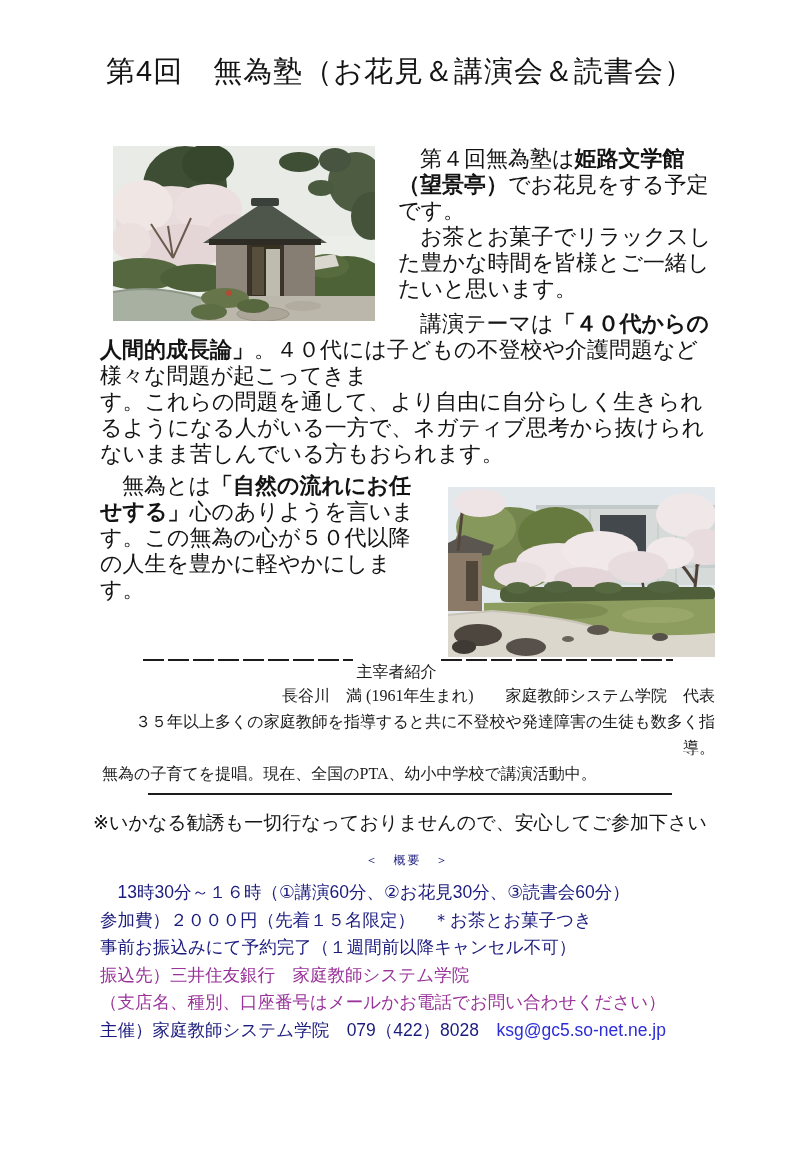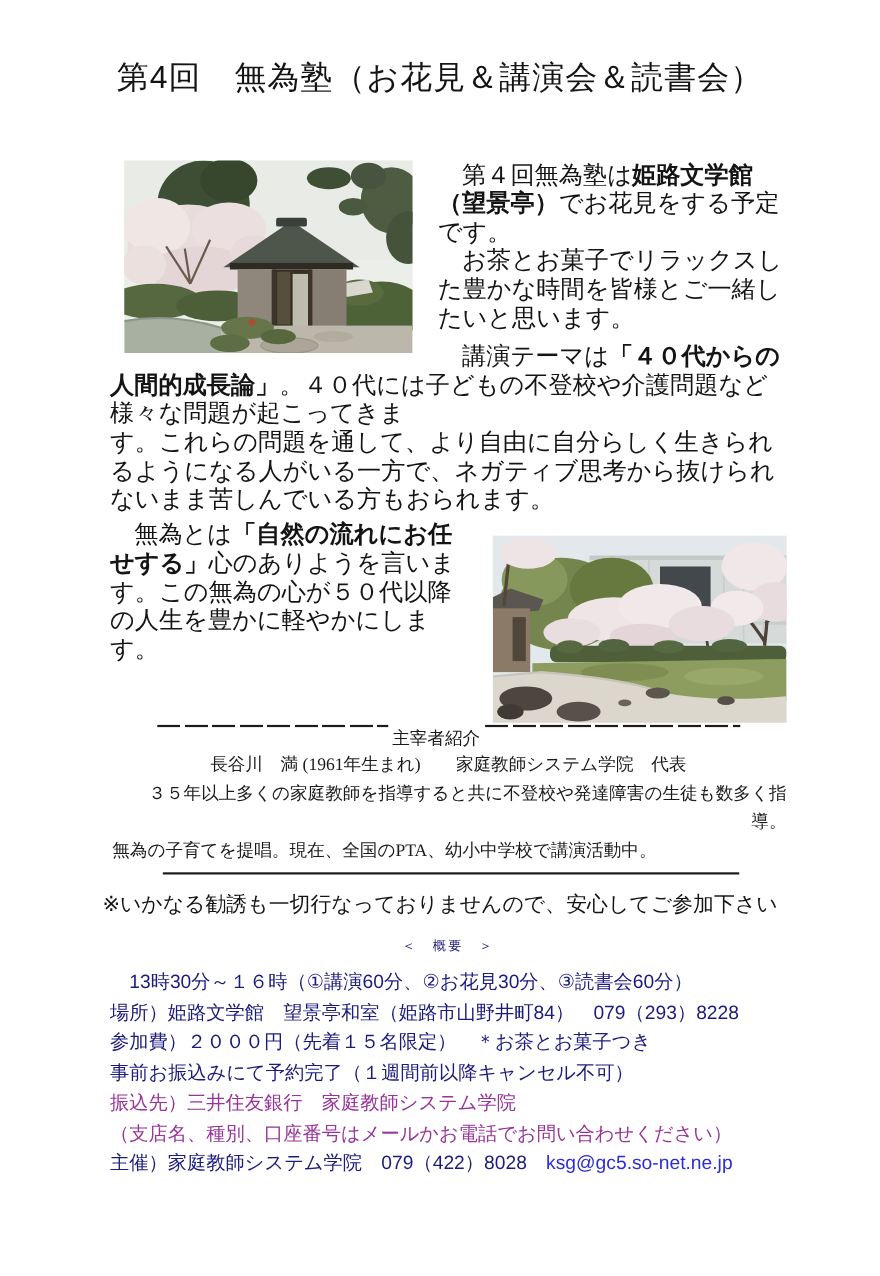--- a/index.html
+++ b/index.html
@@ -15,21 +15,21 @@
   .photo1{float:left;width:262px;height:175px;margin:0 23px 6px 13px;}
   .photo2{float:right;width:267px;height:170px;margin:14px 0 0 15px;}
   .clear{clear:both;}
   b{font-weight:bold;}
   .organizer{margin:2px 85px 0 100px;font-family:"Liberation Serif","DejaVu Serif",serif;font-size:16px;line-height:26px;color:#1a1a1a;}
   .org-heading{display:flex;justify-content:center;gap:4px;height:24px;}
   .dash{height:2px;background:repeating-linear-gradient(90deg,#1c1c1c 0 21px,transparent 21px 25px);}
   .dash-l{width:210px;}
   .dash-r{width:232px;}
   .org-title{font-size:16px;white-space:nowrap;}
-  .org-center{text-align:center;}
+  .org-center{text-align:right;}
   .org-line2{padding-left:4px;text-align:right;}
   .org-line3{padding-left:2px;}
   .org-rule{height:2px;width:524px;margin:6px 0 0 48px;background:#1c1c1c;}
   .notice{margin:14px 60px 0 60px;text-align:center;font-size:19px;line-height:28px;}
   .overview{margin:10px 85px 0 100px;font-size:17.5px;}
   .ov-heading{text-align:center;color:var(--navy,#1b1b7e);font-size:12px;line-height:26px;margin-bottom:6px;letter-spacing:2px;}
   .ov-line{line-height:27.5px;color:var(--navy,#1b1b7e);}
   .purple{color:var(--purple,#993399);}
   .email{color:var(--link,#2d2dd8);text-decoration:none;cursor:pointer;}
 </style>
@@ -170,21 +170,20 @@
     <p class="org-line org-line2">３５年以上多くの家庭教師を指導すると共に不登校や発達障害の生徒も数多く指導。</p>
     <p class="org-line org-line3">無為の子育てを提唱。現在、全国のPTA、幼小中学校で講演活動中。</p>
     <div class="org-rule"></div>
   </section>
 
   <p class="notice">※いかなる勧誘も一切行なっておりませんので、安心してご参加下さい</p>
 
   <section class="overview">
     <p class="ov-heading">＜　概要　＞</p>
     <p class="ov-line">　13時30分～１６時（①講演60分、②お花見30分、③読書会60分）</p>
-    <p class="ov-line">場所）姫路文学館　望景亭和室（姫路市山野井町84）　079（293）8228</p>
     <p class="ov-line">参加費）２０００円（先着１５名限定）　＊お茶とお菓子つき</p>
     <p class="ov-line">事前お振込みにて予約完了（１週間前以降キャンセル不可）</p>
     <p class="ov-line purple">振込先）三井住友銀行　家庭教師システム学院</p>
     <p class="ov-line purple">（支店名、種別、口座番号はメールかお電話でお問い合わせください）</p>
     <p class="ov-line"><span>主催）家庭教師システム学院　079（422）8028　</span><a class="email">ksg@gc5.so-net.ne.jp</a></p>
   </section>
 
 </div>
 
 </body></html>

